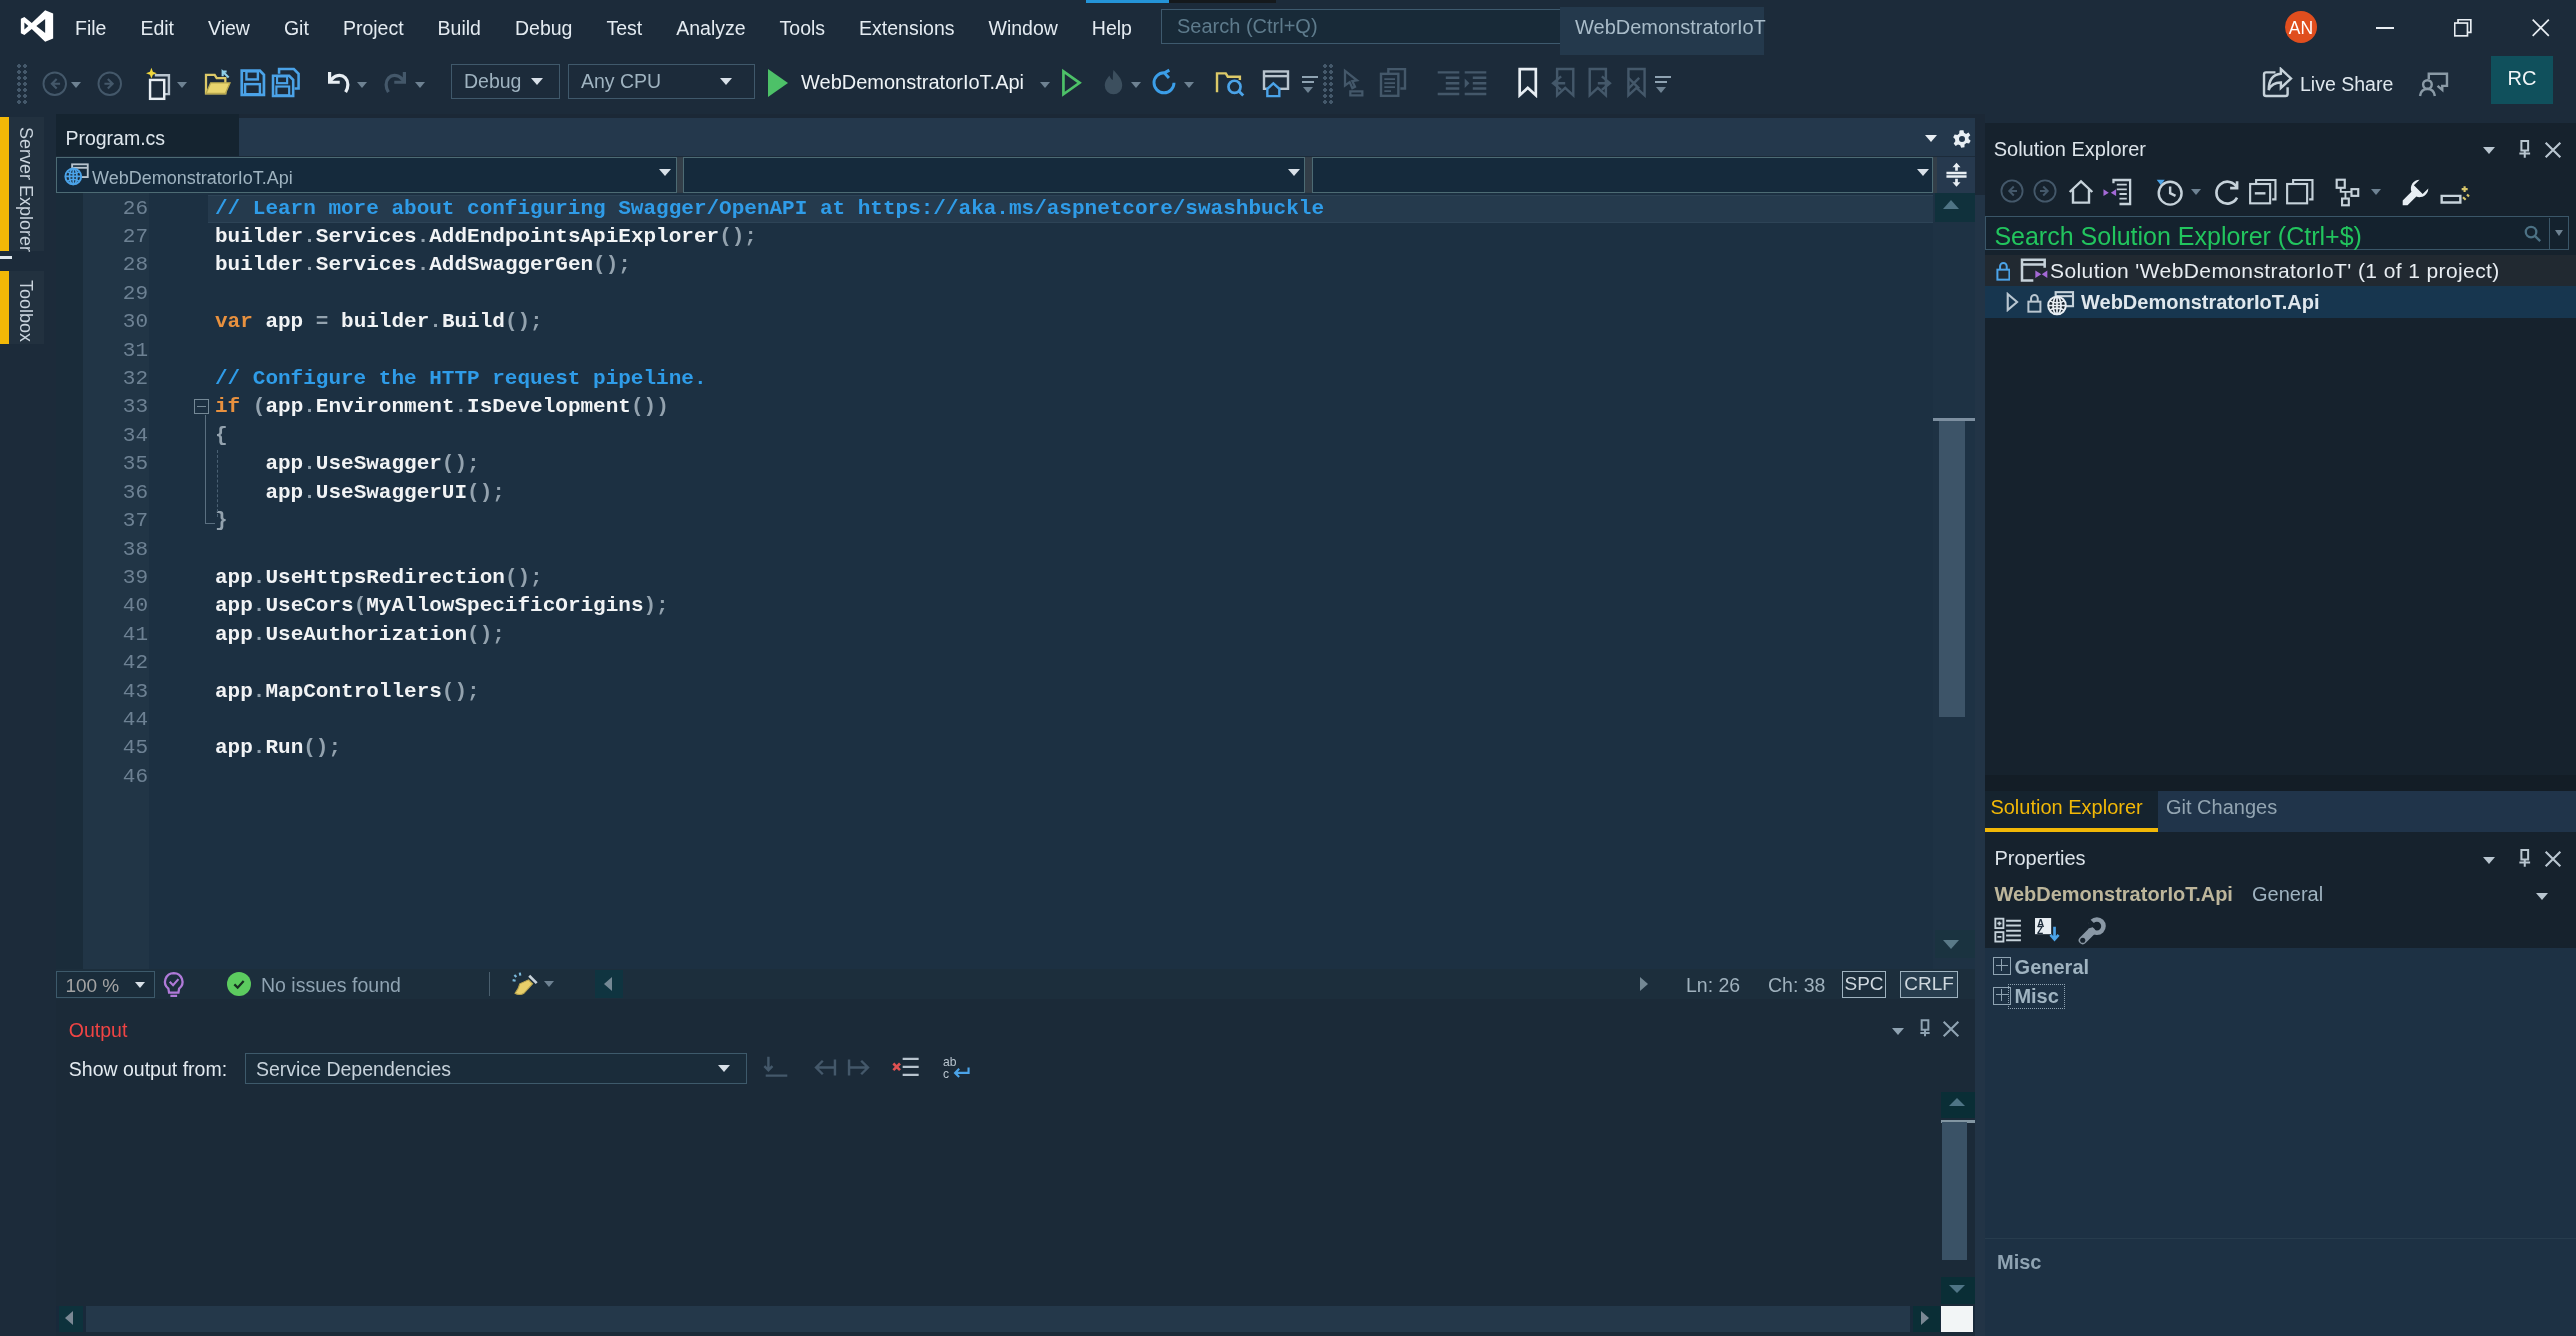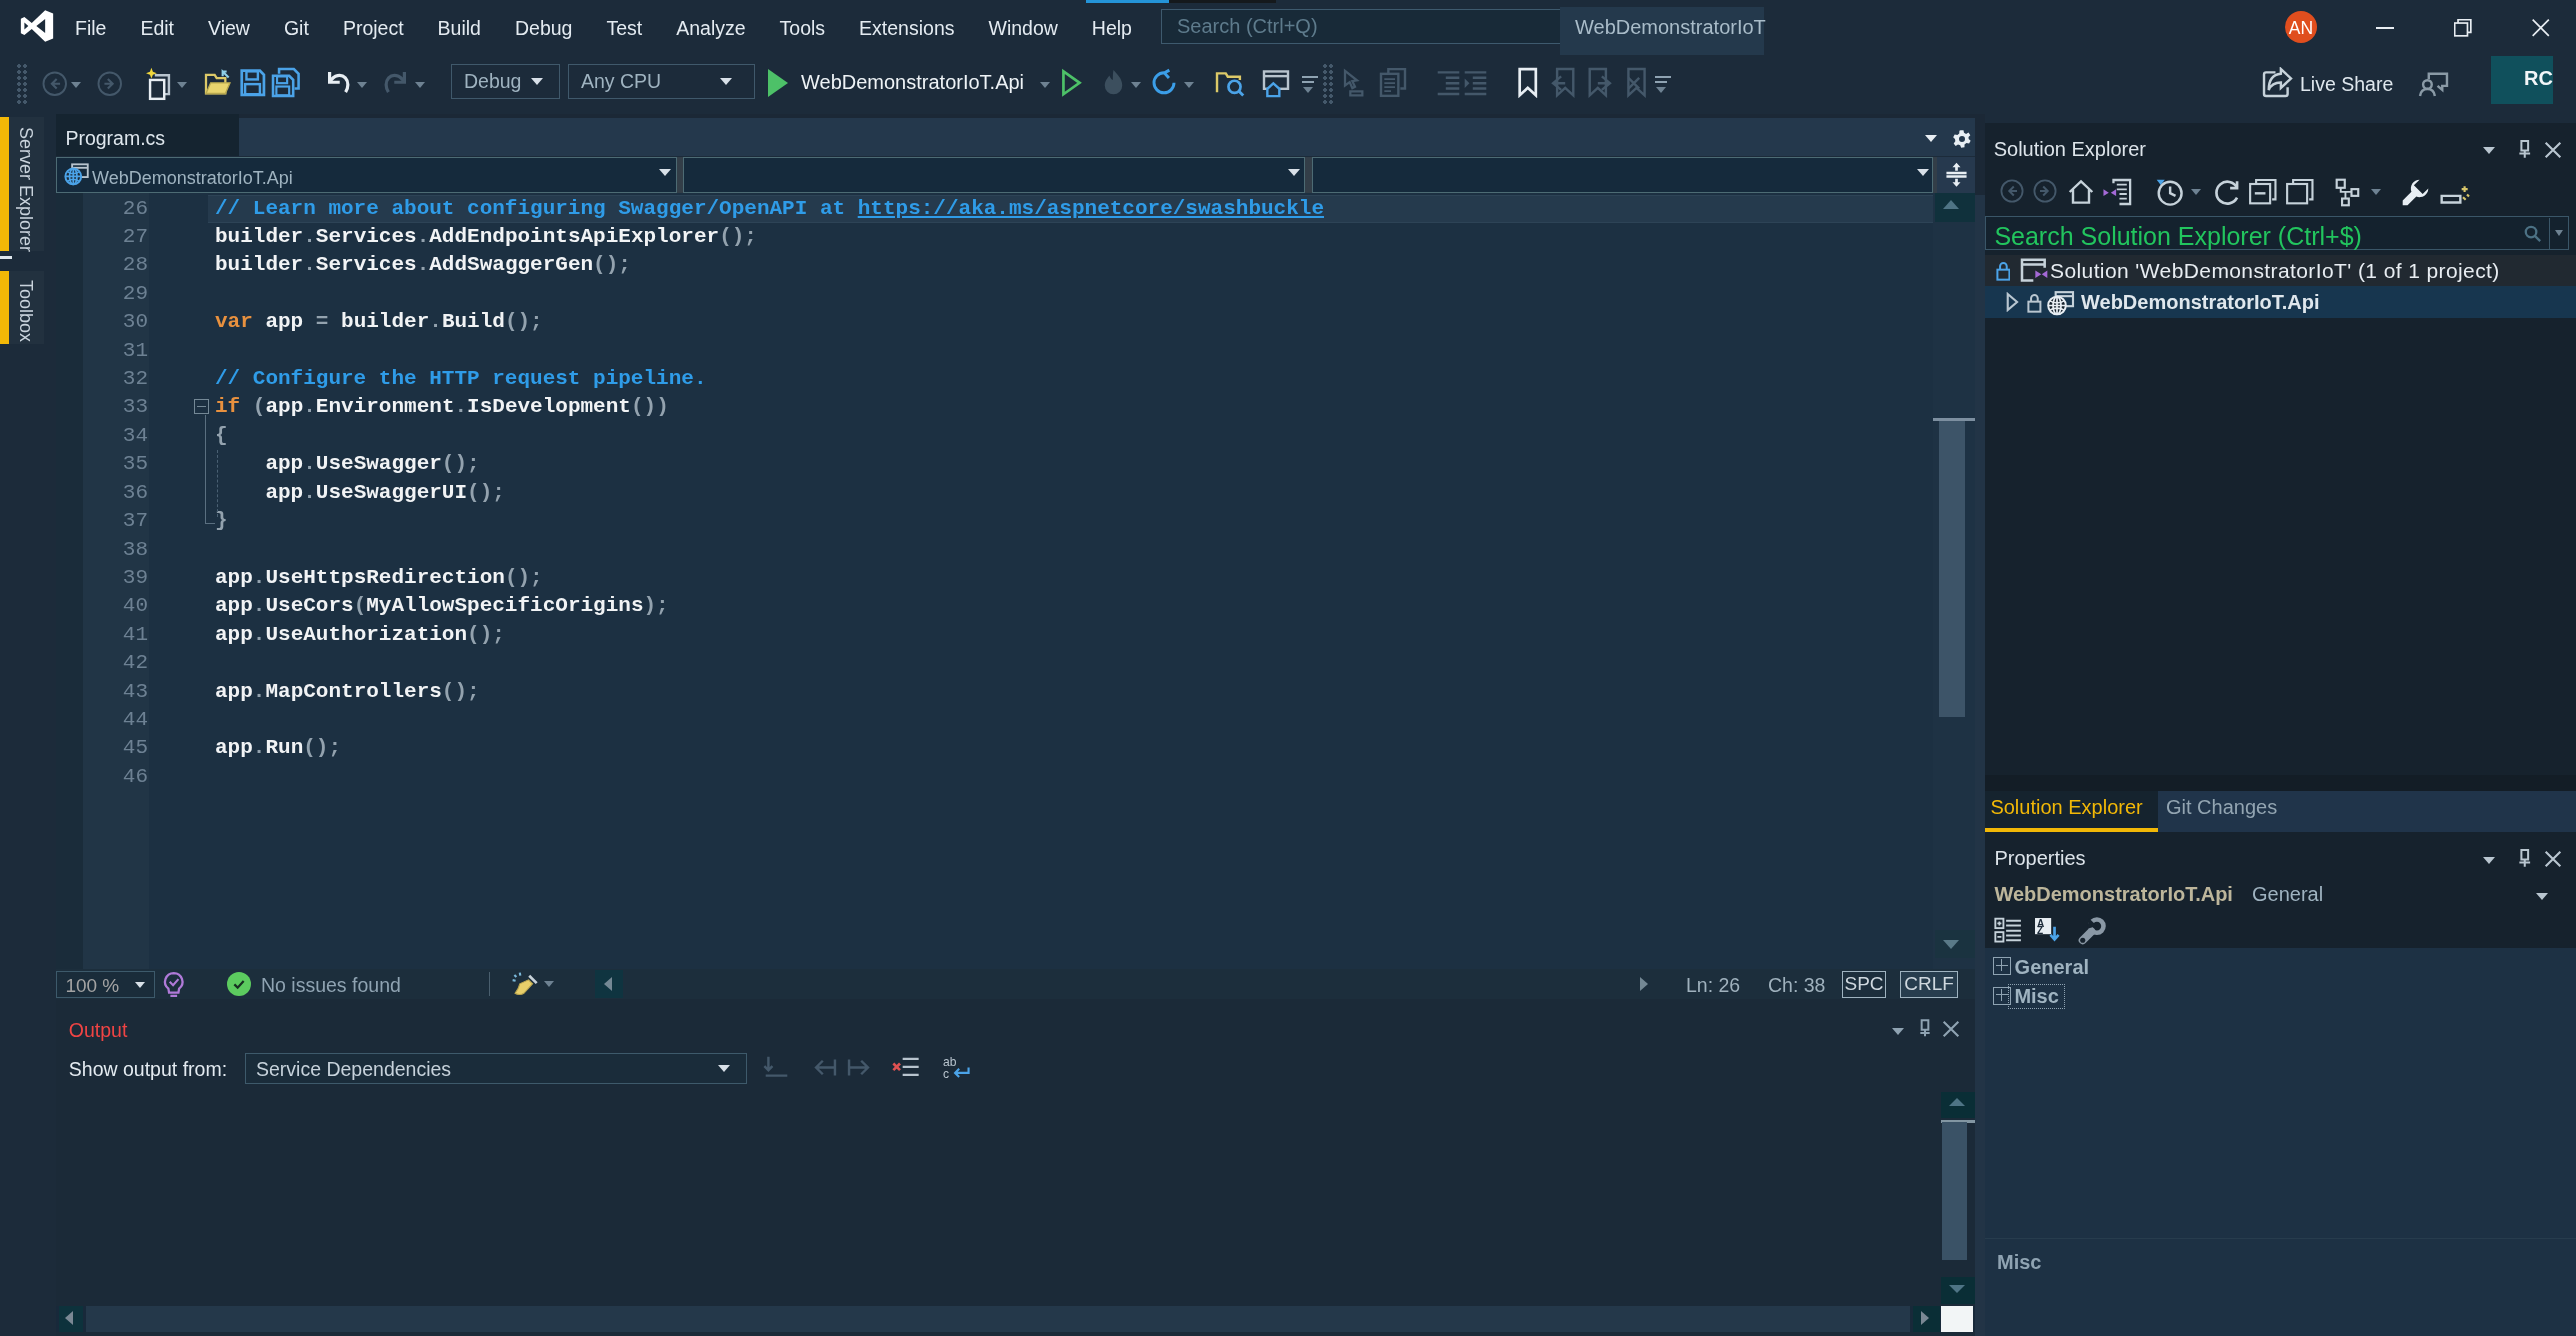--- a/index.html
+++ b/index.html
@@ -210,21 +210,21 @@
   </svg>
   <div class="abs" style="left:2300px;top:17px;color:#dfe7ed;font-size:19.5px">Live Share</div>
 
   <svg class="abs" style="left:2418px;top:10.7px" width="31" height="31" viewBox="0 0 23 23">
     <path d="M8 9 L8 5 L21.5 5 L21.5 14 L18 14 L18 17 L14.5 14" fill="none" stroke="#8a9aa6" stroke-width="1.8"></path>
     <circle cx="7" cy="13" r="3.2" fill="none" stroke="#8a9aa6" stroke-width="1.8"></circle>
     <path d="M1.5 21.5 C2 17.8 4 16.3 7 16.3 C10 16.3 12 17.8 12.5 21.5" fill="none" stroke="#8a9aa6" stroke-width="1.8"></path>
   </svg>
 
   <div class="abs" style="left:2491px;top:0;width:62px;height:48px;background:#10505c"></div>
-  <div class="abs" style="left:2491px;top:11.4px;width:62px;text-align:right;color:#f2f6f8;font-size:20px;font-weight:bold">RC</div>
+  <div class="abs" style="left:2491px;top:11.4px;width:62px;text-align:center;color:#f2f6f8;font-size:20px;font-weight:normal">RC</div>
 </div>
 <div id="lefttabs">
   <div class="vtab" style="top:3.4px;height:134px">
       <div class="ybar"></div>
       <div class="vtext">Server Explorer</div>
     </div>
   <div class="abs" style="left:0;top:142px;width:12px;height:2.7px;background:#dfe7ed"></div>
   <div class="vtab" style="top:157px;height:73px">
       <div class="ybar"></div>
       <div class="vtext">Toolbox</div>
@@ -284,21 +284,21 @@
     <div class="ln" style="left:52px;top:393px;width:40px">37</div>
     <div class="ln" style="left:52px;top:422px;width:40px">38</div>
     <div class="ln" style="left:52px;top:450px;width:40px">39</div>
     <div class="ln" style="left:52px;top:478px;width:40px">40</div>
     <div class="ln" style="left:52px;top:507px;width:40px">41</div>
     <div class="ln" style="left:52px;top:535px;width:40px">42</div>
     <div class="ln" style="left:52px;top:564px;width:40px">43</div>
     <div class="ln" style="left:52px;top:592px;width:40px">44</div>
     <div class="ln" style="left:52px;top:620px;width:40px">45</div>
     <div class="ln" style="left:52px;top:649px;width:40px">46</div>
-    <div class="cl" style="left:159px;top:81px"><span class="cmt">// Learn more about configuring Swagger/OpenAPI at <span style="text-decoration:underline">https://aka.ms/aspnetcore/swashbuckle</span></span></div>
+    <div class="cl" style="left:159px;top:81px"><span class="cmt">// Learn more about configuring Swagger/OpenAPI at <span style="">https://aka.ms/aspnetcore/swashbuckle</span></span></div>
     <div class="cl" style="left:159px;top:109px">builder<span class="pn">.</span>Services<span class="pn">.</span>AddEndpointsApiExplorer<span class="pn">();</span></div>
     <div class="cl" style="left:159px;top:137px">builder<span class="pn">.</span>Services<span class="pn">.</span>AddSwaggerGen<span class="pn">();</span></div>
     <div class="cl" style="left:159px;top:194px"><span class="kw">var</span> app <span class="pn">=</span> builder<span class="pn">.</span>Build<span class="pn">();</span></div>
     <div class="cl" style="left:159px;top:251px"><span class="cmt">// Configure the HTTP request pipeline.</span></div>
     <div class="cl" style="left:159px;top:279px"><span class="kw">if</span> <span class="pn">(</span>app<span class="pn">.</span>Environment<span class="pn">.</span>IsDevelopment<span class="pn">())</span></div>
     <div class="cl" style="left:159px;top:308px"><span class="pn">{</span></div>
     <div class="cl" style="left:159px;top:336px">    app<span class="pn">.</span>UseSwagger<span class="pn">();</span></div>
     <div class="cl" style="left:159px;top:365px">    app<span class="pn">.</span>UseSwaggerUI<span class="pn">();</span></div>
     <div class="cl" style="left:159px;top:393px"><span class="pn">}</span></div>
     <div class="cl" style="left:159px;top:450px">app<span class="pn">.</span>UseHttpsRedirection<span class="pn">();</span></div>

